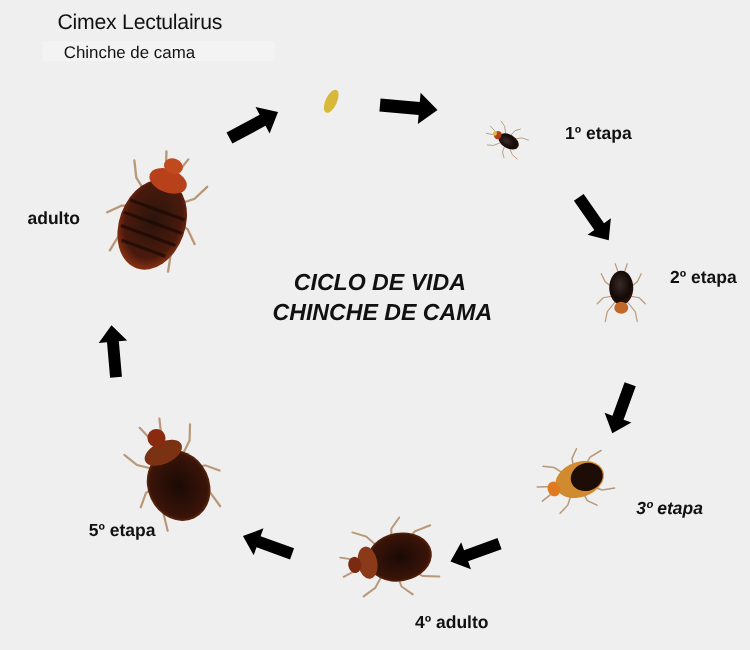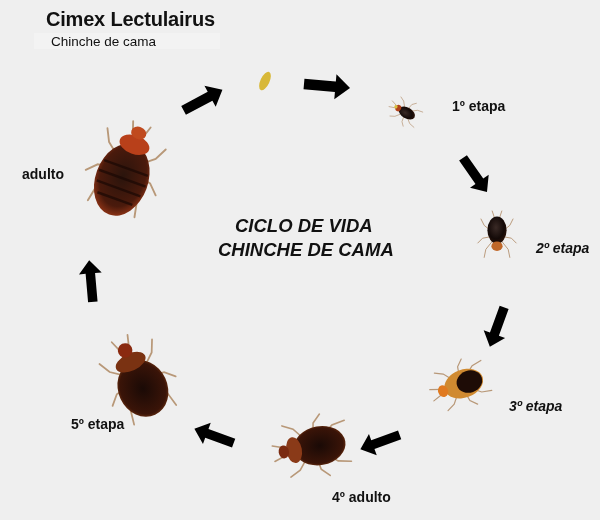--- a/index.html
+++ b/index.html
@@ -6,21 +6,21 @@
     body {
       width: 600px; height: 520px;
       background: #efefef;
       position: relative;
       overflow: hidden;
       font-family: "Liberation Sans", sans-serif;
       color: #111;
     }
     .title {
       position: absolute; left: 46px; top: 8px;
-      font-size: 20px; font-weight: bold; color: #111;
+      font-size: 17px; font-weight: normal; color: #111;
       letter-spacing: -0.2px;
     }
     .subtitle-box {
       position: absolute; left: 34px; top: 33px;
       width: 186px; height: 16px;
       background: #f3f3f3;
     }
     .subtitle {
       position: absolute; left: 51px; top: 34px;
       font-size: 13.5px; color: #111;
@@ -138,17 +138,17 @@
     <ellipse cx="0" cy="-24" rx="5" ry="4" fill="#c04a1e"></ellipse>
   </g>
 </svg>
 
 <div class="center-title">
   <div class="ct1">CICLO DE VIDA</div>
   <div class="ct3">CHINCHE DE CAMA</div>
 </div>
 
 <div class="label" style="left:452px; top:98px;">1º etapa</div>
-<div class="label" style="left:536px; top:240px;font-style:italic;">2º etapa</div>
+<div class="label" style="left:536px; top:213px;">2º etapa</div>
 <div class="label" style="left:509px; top:398px;font-style:italic;">3º etapa</div>
 <div class="label" style="left:332px; top:489px;">4º adulto</div>
 <div class="label" style="left:42px; top:416px;padding-left:29px;">5º etapa</div>
 <div class="label" style="left:22px; top:166px;">adulto</div>
 
 </body></html>

